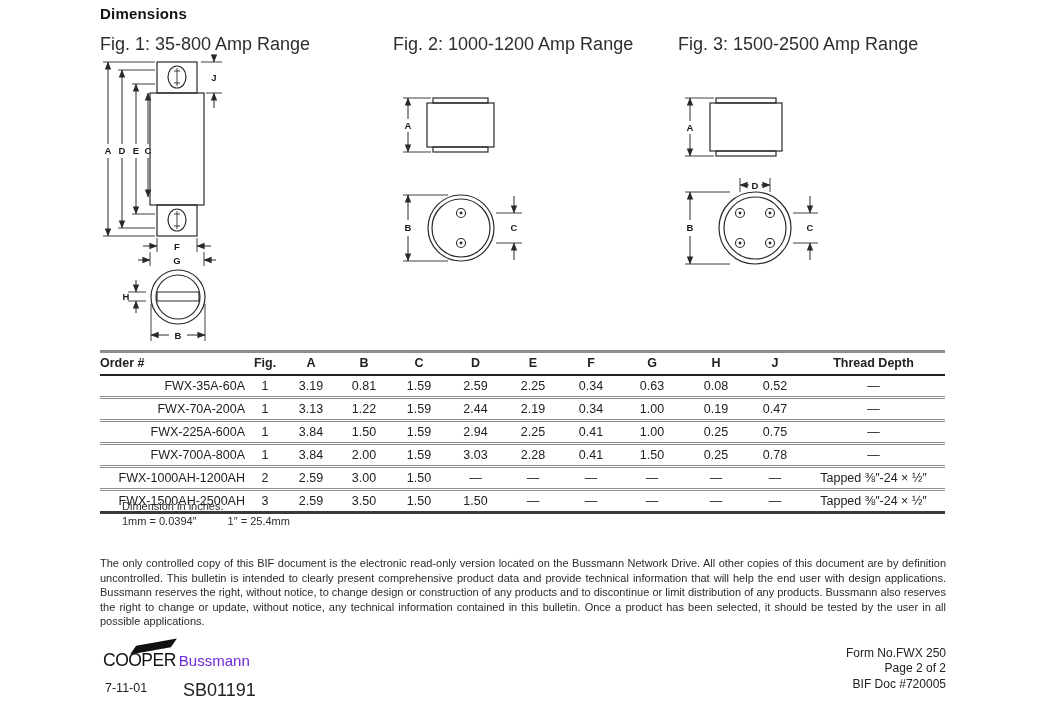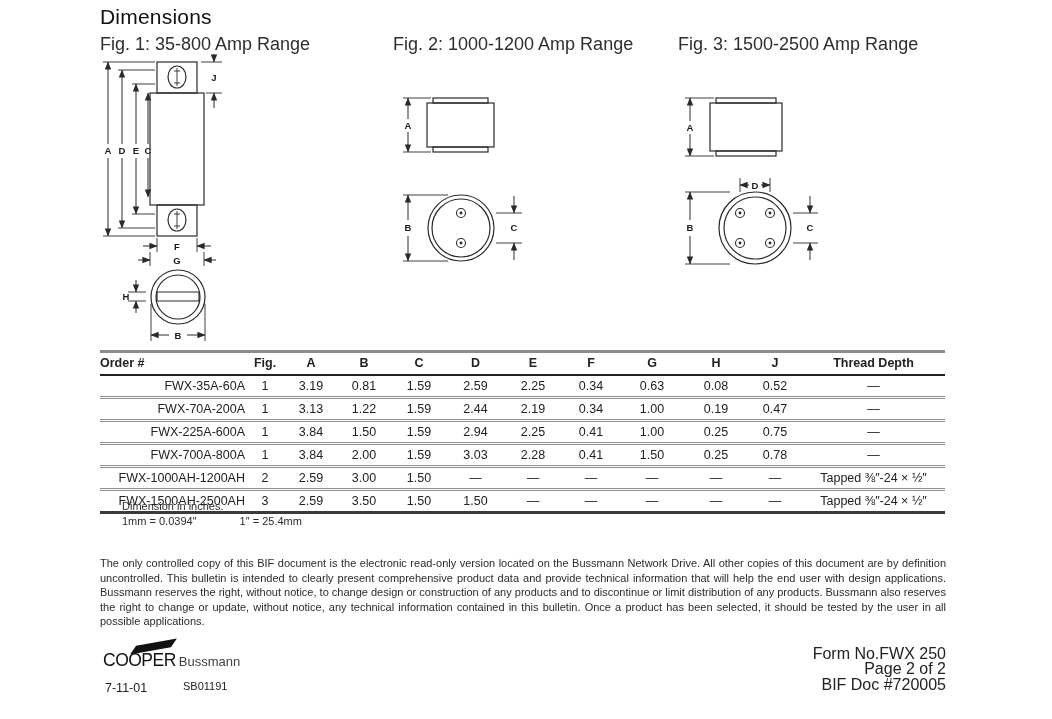--- a/index.html
+++ b/index.html
@@ -1,21 +1,21 @@
 <!DOCTYPE html>
 <html><head>
 <meta charset="utf-8">
 <style>
   html,body{margin:0;padding:0;background:#ffffff;}
   .page{
     position:relative;width:1052px;height:719px;background:#ffffff;
     font-family:"Liberation Sans", sans-serif;color:#1a1a1a;overflow:hidden;
   }
   .abs{position:absolute;}
-  .title{left:100px;top:5px;font-size:21px;font-weight:normal;letter-spacing:0.2px;color:#111;}
+  .title{left:100px;top:5px;font-size:15px;font-weight:bold;letter-spacing:0.2px;color:#111;}
   .caption{top:34px;font-size:18px;color:#2e2e2e;}
   .cap1{left:100px;} .cap2{left:393px;} .cap3{left:678px;}
 
   
   svg .obj{fill:none;stroke:#2a2a2a;stroke-width:1.2;}
   svg .dim{stroke:#2a2a2a;stroke-width:1;fill:none;}
   svg .ext{stroke:#2a2a2a;stroke-width:0.9;}
   svg .dimlbl{font-family:"Liberation Sans",sans-serif;font-size:9.5px;font-weight:bold;fill:#1a1a1a;text-anchor:middle;}
   svg .hole{fill:none;stroke:#2a2a2a;stroke-width:1.1;}
   svg .holedot{fill:#2a2a2a;stroke:none;}
@@ -24,33 +24,33 @@
   .dim-table{left:100px;top:350px;width:845px;border-collapse:collapse;
     border-top:3px solid #8c8c8c;border-bottom:3px solid #3a3a3a;font-size:12.5px;color:#222;}
   .dim-table th{font-weight:bold;text-align:center;padding:3px 0 4px 0;border-bottom:2px solid #222;margin-left:41px;}
   .dim-table th:first-child{text-align:left;}
   .dim-table td{text-align:center;padding:3px 0;}
   .dim-table td:first-child{text-align:right;}
   .dim-table tbody tr:not(:last-child) td{border-bottom:3px double #8f8f8f;}
 
   .notes{left:122px;top:499px;font-size:11px;color:#2b2b2b;line-height:15px;}
   .notes .conv{display:inline-block;}
-  .notes .conv + .conv{margin-left:40px;}
+  .notes .conv + .conv{margin-left:28px;}
 
   .disclaimer{left:100px;top:556px;width:846px;font-size:11px;line-height:14.6px;
     text-align:justify;color:#2b2b2b;}
 
   .brand{left:103px;top:650px;white-space:nowrap;}
   .brand .swoosh{position:absolute;left:33px;top:-8px;width:35px;height:9px;background:#111;
     transform:skewX(-42deg) rotate(-12deg);}
   .brand .bold{font-size:17.5px;font-weight:normal;letter-spacing:-0.5px;color:#111;}
-  .brand .reg{font-size:13px;color:#404040;margin-left:3px;}
+  .brand .reg{font-size:15px;color:#6d28d9;margin-left:3px;}
   .foot-date{left:105px;top:681px;font-size:12.5px;color:#222;}
-  .foot-code{left:183px;top:680px;font-size:11px;color:#222;}
-  .foot-right{top:646px;right:106px;text-align:right;font-size:16px;line-height:15.4px;color:#222;}
+  .foot-code{left:183px;top:680px;font-size:18px;color:#222;}
+  .foot-right{top:646px;right:106px;text-align:right;font-size:12px;line-height:15.4px;color:#222;}
 </style>
 </head>
 <body>
 
 <div class="page">
 
   <div class="abs title">Dimensions</div>
 
   <div class="abs caption cap1">Fig. 1: 35-800 Amp Range</div>
   <div class="abs caption cap2">Fig. 2: 1000-1200 Amp Range</div>

